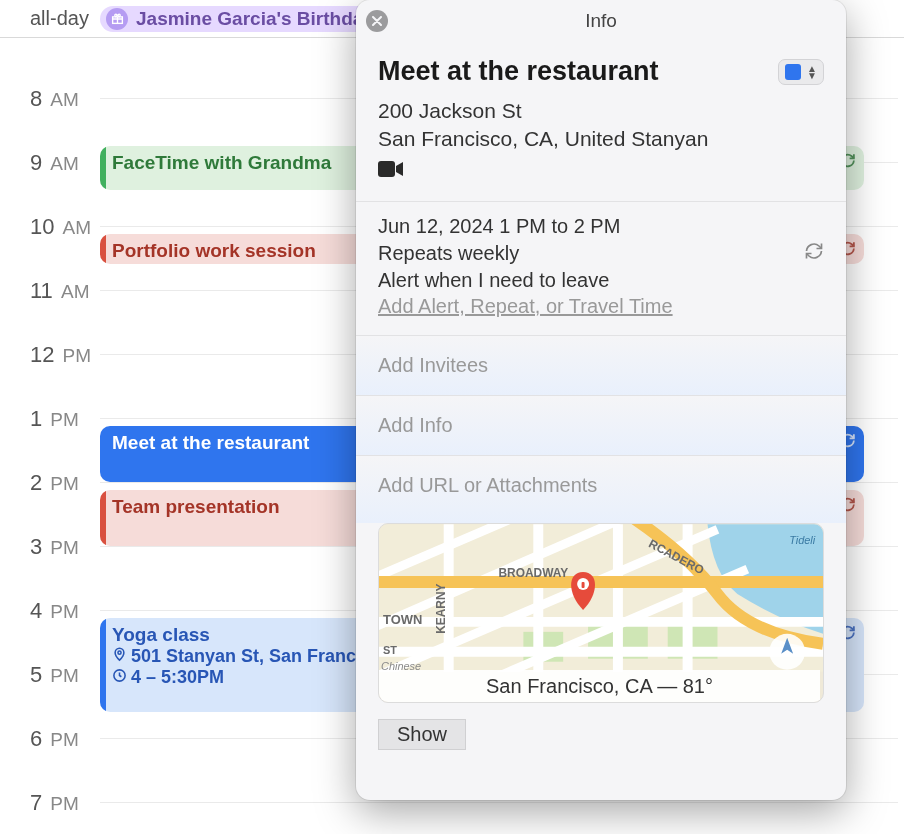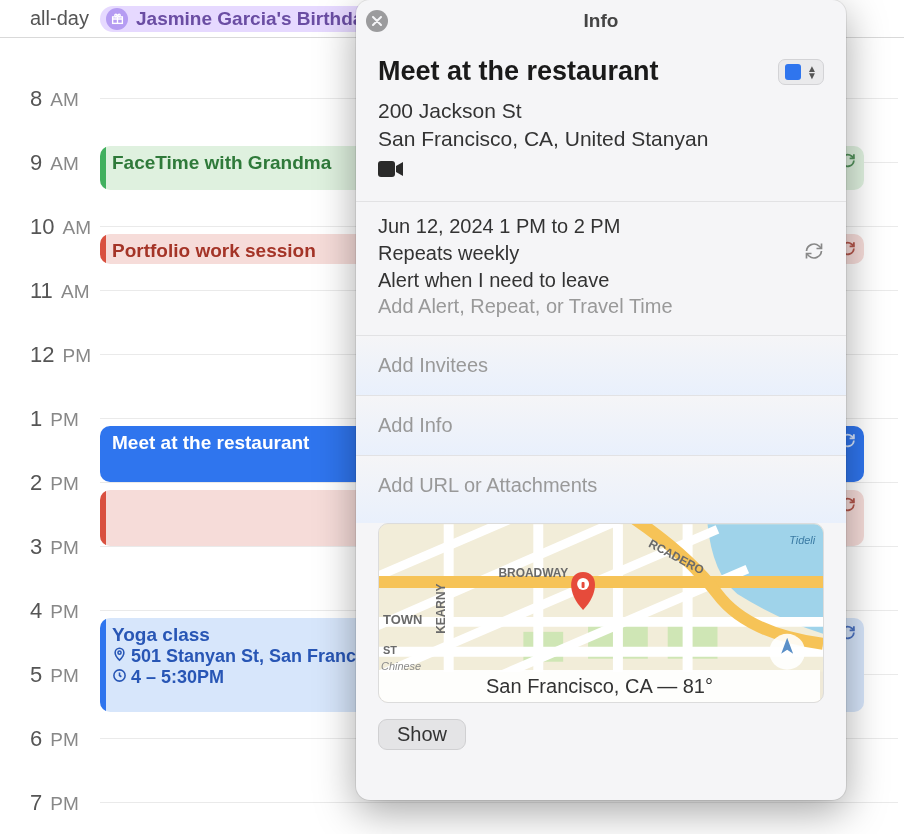--- a/index.html
+++ b/index.html
@@ -31,41 +31,41 @@
   .ev-blue-light { background: #d7e6fb; color: #2856b5; }
   .ev-blue-light .left-bar { background: #2f75ee; }
 
   
   .popover {
     position: absolute; top: 0; left: 356px; width: 490px; height: 800px;
     background: #f5f5f7; border-radius: 14px; box-shadow: 0 12px 40px rgba(0,0,0,0.35), 0 0 0 1px rgba(0,0,0,0.08);
     font-size: 20px; color: #333;
     overflow: hidden;
   }
-  .pop-header { display: flex; align-items: center; justify-content: center; height: 42px; position: relative; font-size: 19px; font-weight: 700; color: #444; }
+  .pop-header { display: flex; align-items: center; justify-content: center; height: 42px; position: relative; font-size: 19px; font-weight: 400; color: #444; }
   .pop-close { position: absolute; left: 10px; top: 10px; width: 22px; height: 22px; border-radius: 50%; background: #9b9b9d; display: flex; align-items: center; justify-content: center; color: #f5f5f7; font-size: 14px; cursor: pointer; }
   .pop-section { padding: 10px 22px 14px 22px; border-top: 1px solid #e2e2e4; }
   .pop-section.first { border-top: none; padding-top: 14px; }
   .pop-title { font-size: 27px; font-weight: 700; color: #1a1a1a; display: flex; justify-content: space-between; align-items: center; }
   .cal-color-picker { display: inline-flex; align-items: center; gap: 6px; background: #eaeaec; border: 1px solid #d3d3d6; border-radius: 7px; padding: 4px 6px; }
   .blue-square { width: 16px; height: 16px; background: #2f75ee; border-radius: 3px; }
   .updown { font-size: 10px; line-height: 7px; color: #555; }
   .pop-loc { font-size: 21px; color: #333; margin-top: 10px; line-height: 1.35; display: flex; justify-content: space-between; align-items: flex-start; flex-direction: column; }
   .video-icon { font-size: 23px; color: #2a2a2a; margin-top: 2px; }
   .detail-line { font-size: 20px; color: #333; margin: 3px 0; display: flex; justify-content: space-between; align-items: center; }
-  .detail-line.muted { color: #999; }
+  .detail-line.muted { color: #999; text-decoration: underline; }
   .repeat-icon { font-size: 18px; color: #888; }
   .placeholder { color: #999; font-size: 20px; padding: 12px 0; }
   .grad-section { background: linear-gradient(180deg, #f5f5f7 0%, #e9f0fc 100%); }
 
   .map-container { margin: 0 22px; border-radius: 10px; overflow: hidden; border: 1px solid #dcdcdc; background: #efe9d8; position: relative; height: 180px; }
   .map-svg { width: 100%; height: 148px; display: block; }
   .map-caption { background: rgba(255,255,255,0.92); text-align: center; font-size: 20px; color: #333; height: 32px; line-height: 32px; position: absolute; bottom: 0; left: 0; right: 3px; }
 
-  .show-btn { margin: 16px 22px; background: #e4e4e6; border: 1px solid #d0d0d2; border-radius: 9px; padding: 3px 18px; font-size: 20px; color: #333; display: inline-block; cursor: pointer; }
+  .show-btn { margin: 16px 22px; background: #e4e4e6; border: 1px solid #d0d0d2; border-radius: 0; padding: 3px 18px; font-size: 20px; color: #333; display: inline-block; cursor: pointer; }
 
   .recur-icon-svg { width: 17px; height: 17px; display:inline-block; }
 </style>
 </head>
 <body>
 
 <div class="calendar">
 
   <div class="allday-row">
     <div class="allday-label">all-day</div>
@@ -158,20 +158,21 @@
       <span class="recur">
         <svg class="recur-icon-svg" viewBox="0 0 24 24" fill="none" stroke="#fff" stroke-width="2.5">
             <path d="M3 12a9 9 0 0115-6l3 3M21 12a9 9 0 01-15 6l-3-3"></path>
             <path d="M21 3v6h-6M3 21v-6h6"></path>
           </svg>
       </span>
     </div>
 
     <div class="event ev-red" style="left:100px; right:40px; top:452px; height:56px;">
       <span class="left-bar"></span>
+      <span>Team presentation</span>
       <span class="recur">
         <svg class="recur-icon-svg" viewBox="0 0 24 24" fill="none" stroke="#a43427" stroke-width="2.5">
             <path d="M3 12a9 9 0 0115-6l3 3M21 12a9 9 0 01-15 6l-3-3"></path>
             <path d="M21 3v6h-6M3 21v-6h6"></path>
           </svg>
       </span>
     </div>
 
     <div class="event ev-blue-light" style="left:100px; right:40px; top:580px; height:94px;">
       <span class="left-bar"></span>

